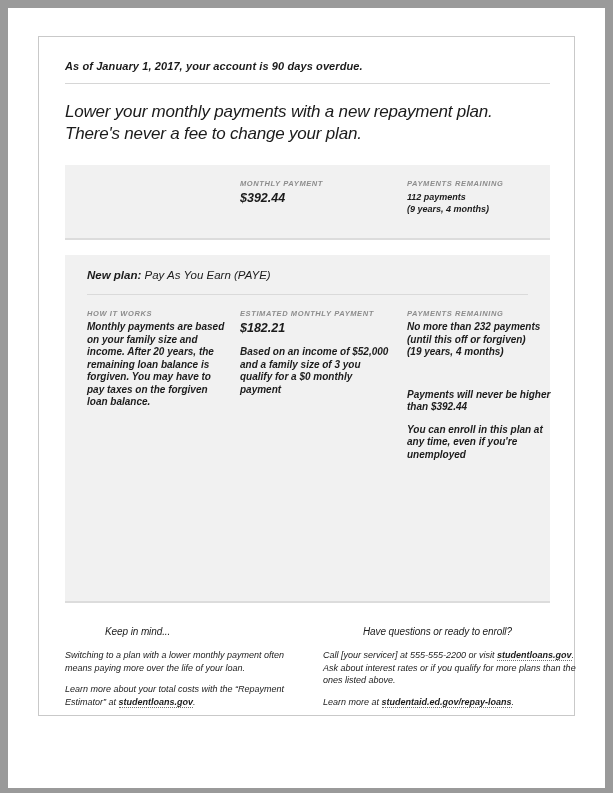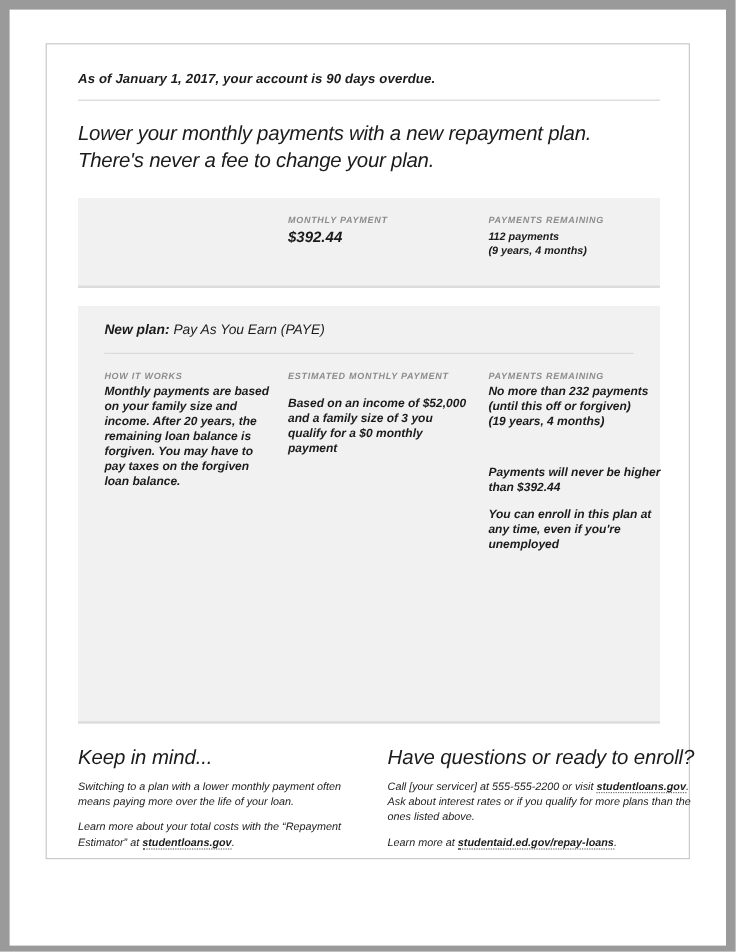--- a/index.html
+++ b/index.html
@@ -143,26 +143,27 @@
 
   
   .footer {
     position: relative;
     margin-top: 21px;
   }
   .fcol { position: absolute; top: 0; }
   .fcol-l { left: 0;    width: 248px; }
   .fcol-r { left: 258px; width: 258px; }
   .f-title {
-    font-size: 17px;
+    font-size: 10px;
     color: #1b1b1b;
     font-weight: normal;
     line-height: 16px;
     margin-bottom: 9px;
     letter-spacing: -0.1px;
+    margin-left: 40px;
   }
   .f-para {
     font-size: 9px;
     color: #1b1b1b;
     line-height: 12.5px;
     margin-bottom: 9px;
   }
   .f-para:last-child { margin-bottom: 0; }
   .dlink {
     font-weight: bold;
@@ -210,20 +211,21 @@
 
         <div class="cols" style="height:268px; margin-top:14px;">
 
           <div class="col col-a">
             <div class="kicker">HOW IT WORKS</div>
             <div class="body-text bold">Monthly payments are based on your family size and income. After 20 years, the remaining loan balance is forgiven. You may have to pay taxes on the forgiven loan balance.</div>
           </div>
 
           <div class="col col-b">
             <div class="kicker">ESTIMATED MONTHLY PAYMENT</div>
+            <div class="amount">$182.21</div>
             <div class="gap"></div>
             <div class="body-text bold">Based on an income of $52,000 and a family size of 3 you qualify for a $0 monthly payment</div>
           </div>
 
           <div class="col col-c">
             <div class="kicker">PAYMENTS REMAINING</div>
             <div class="body-text bold">No more than 232 payments</div>
             <div class="body-text bold">(until this off or forgiven)</div>
             <div class="body-text bold">(19 years, 4 months)</div>
             <div class="gap"></div>

